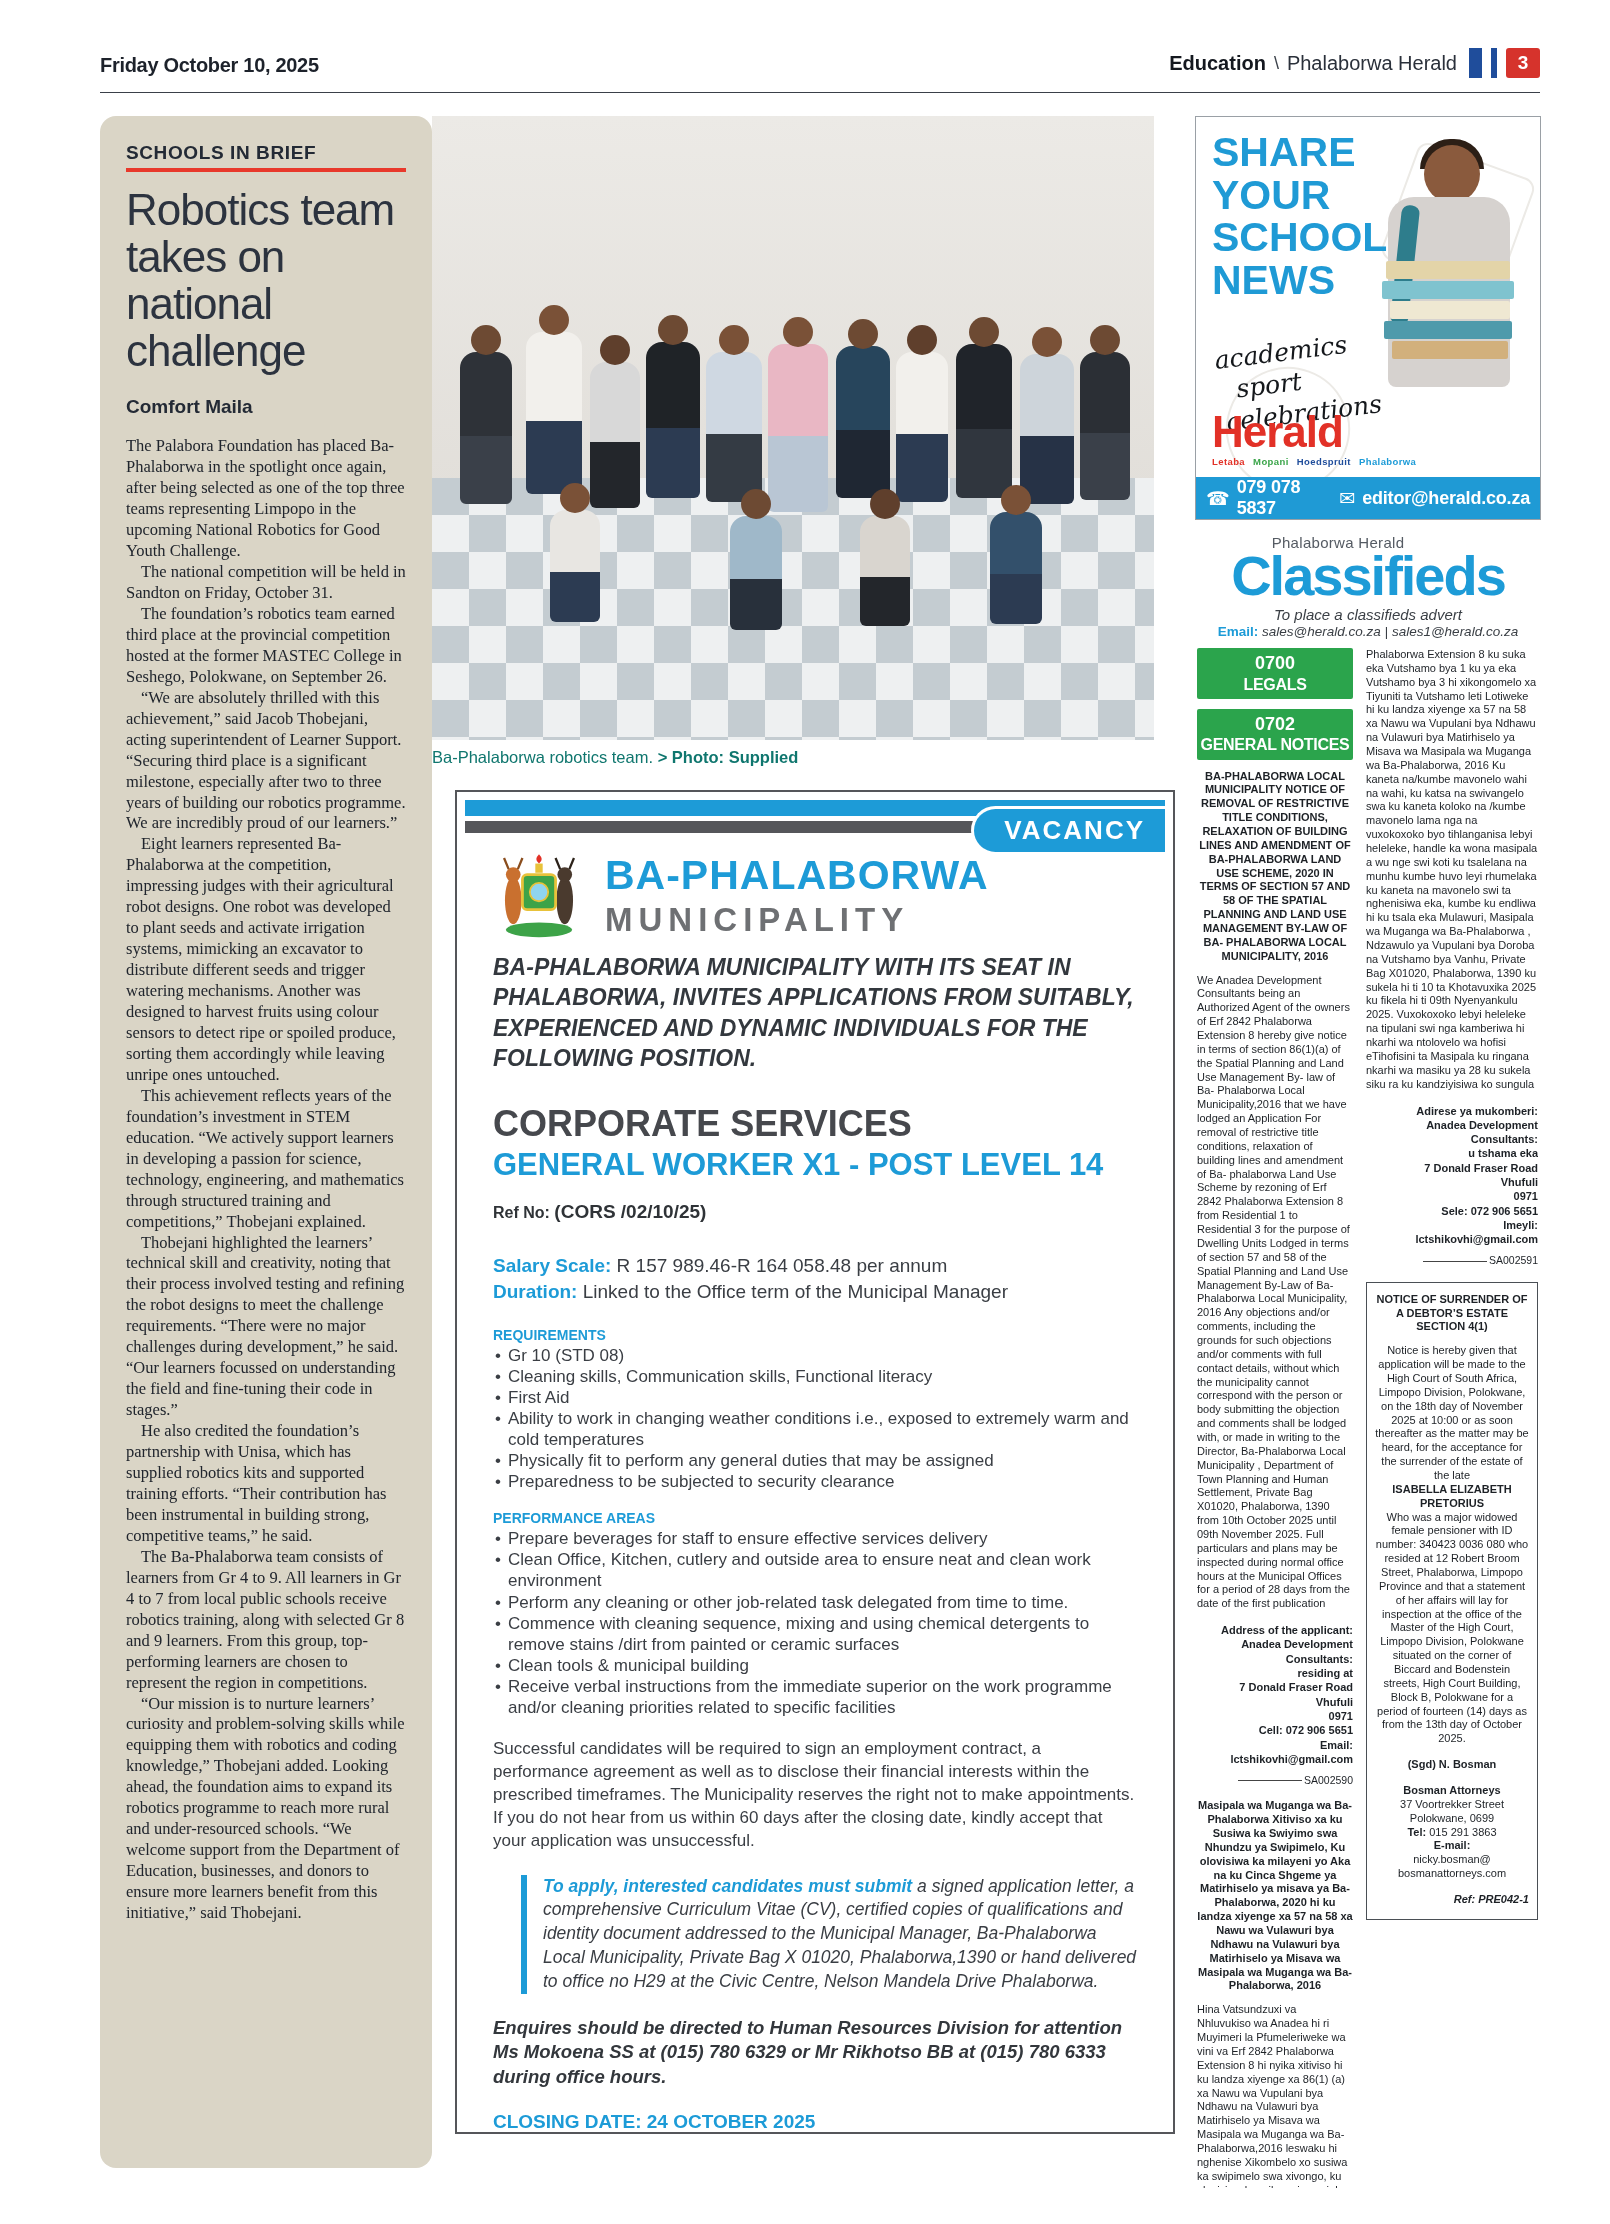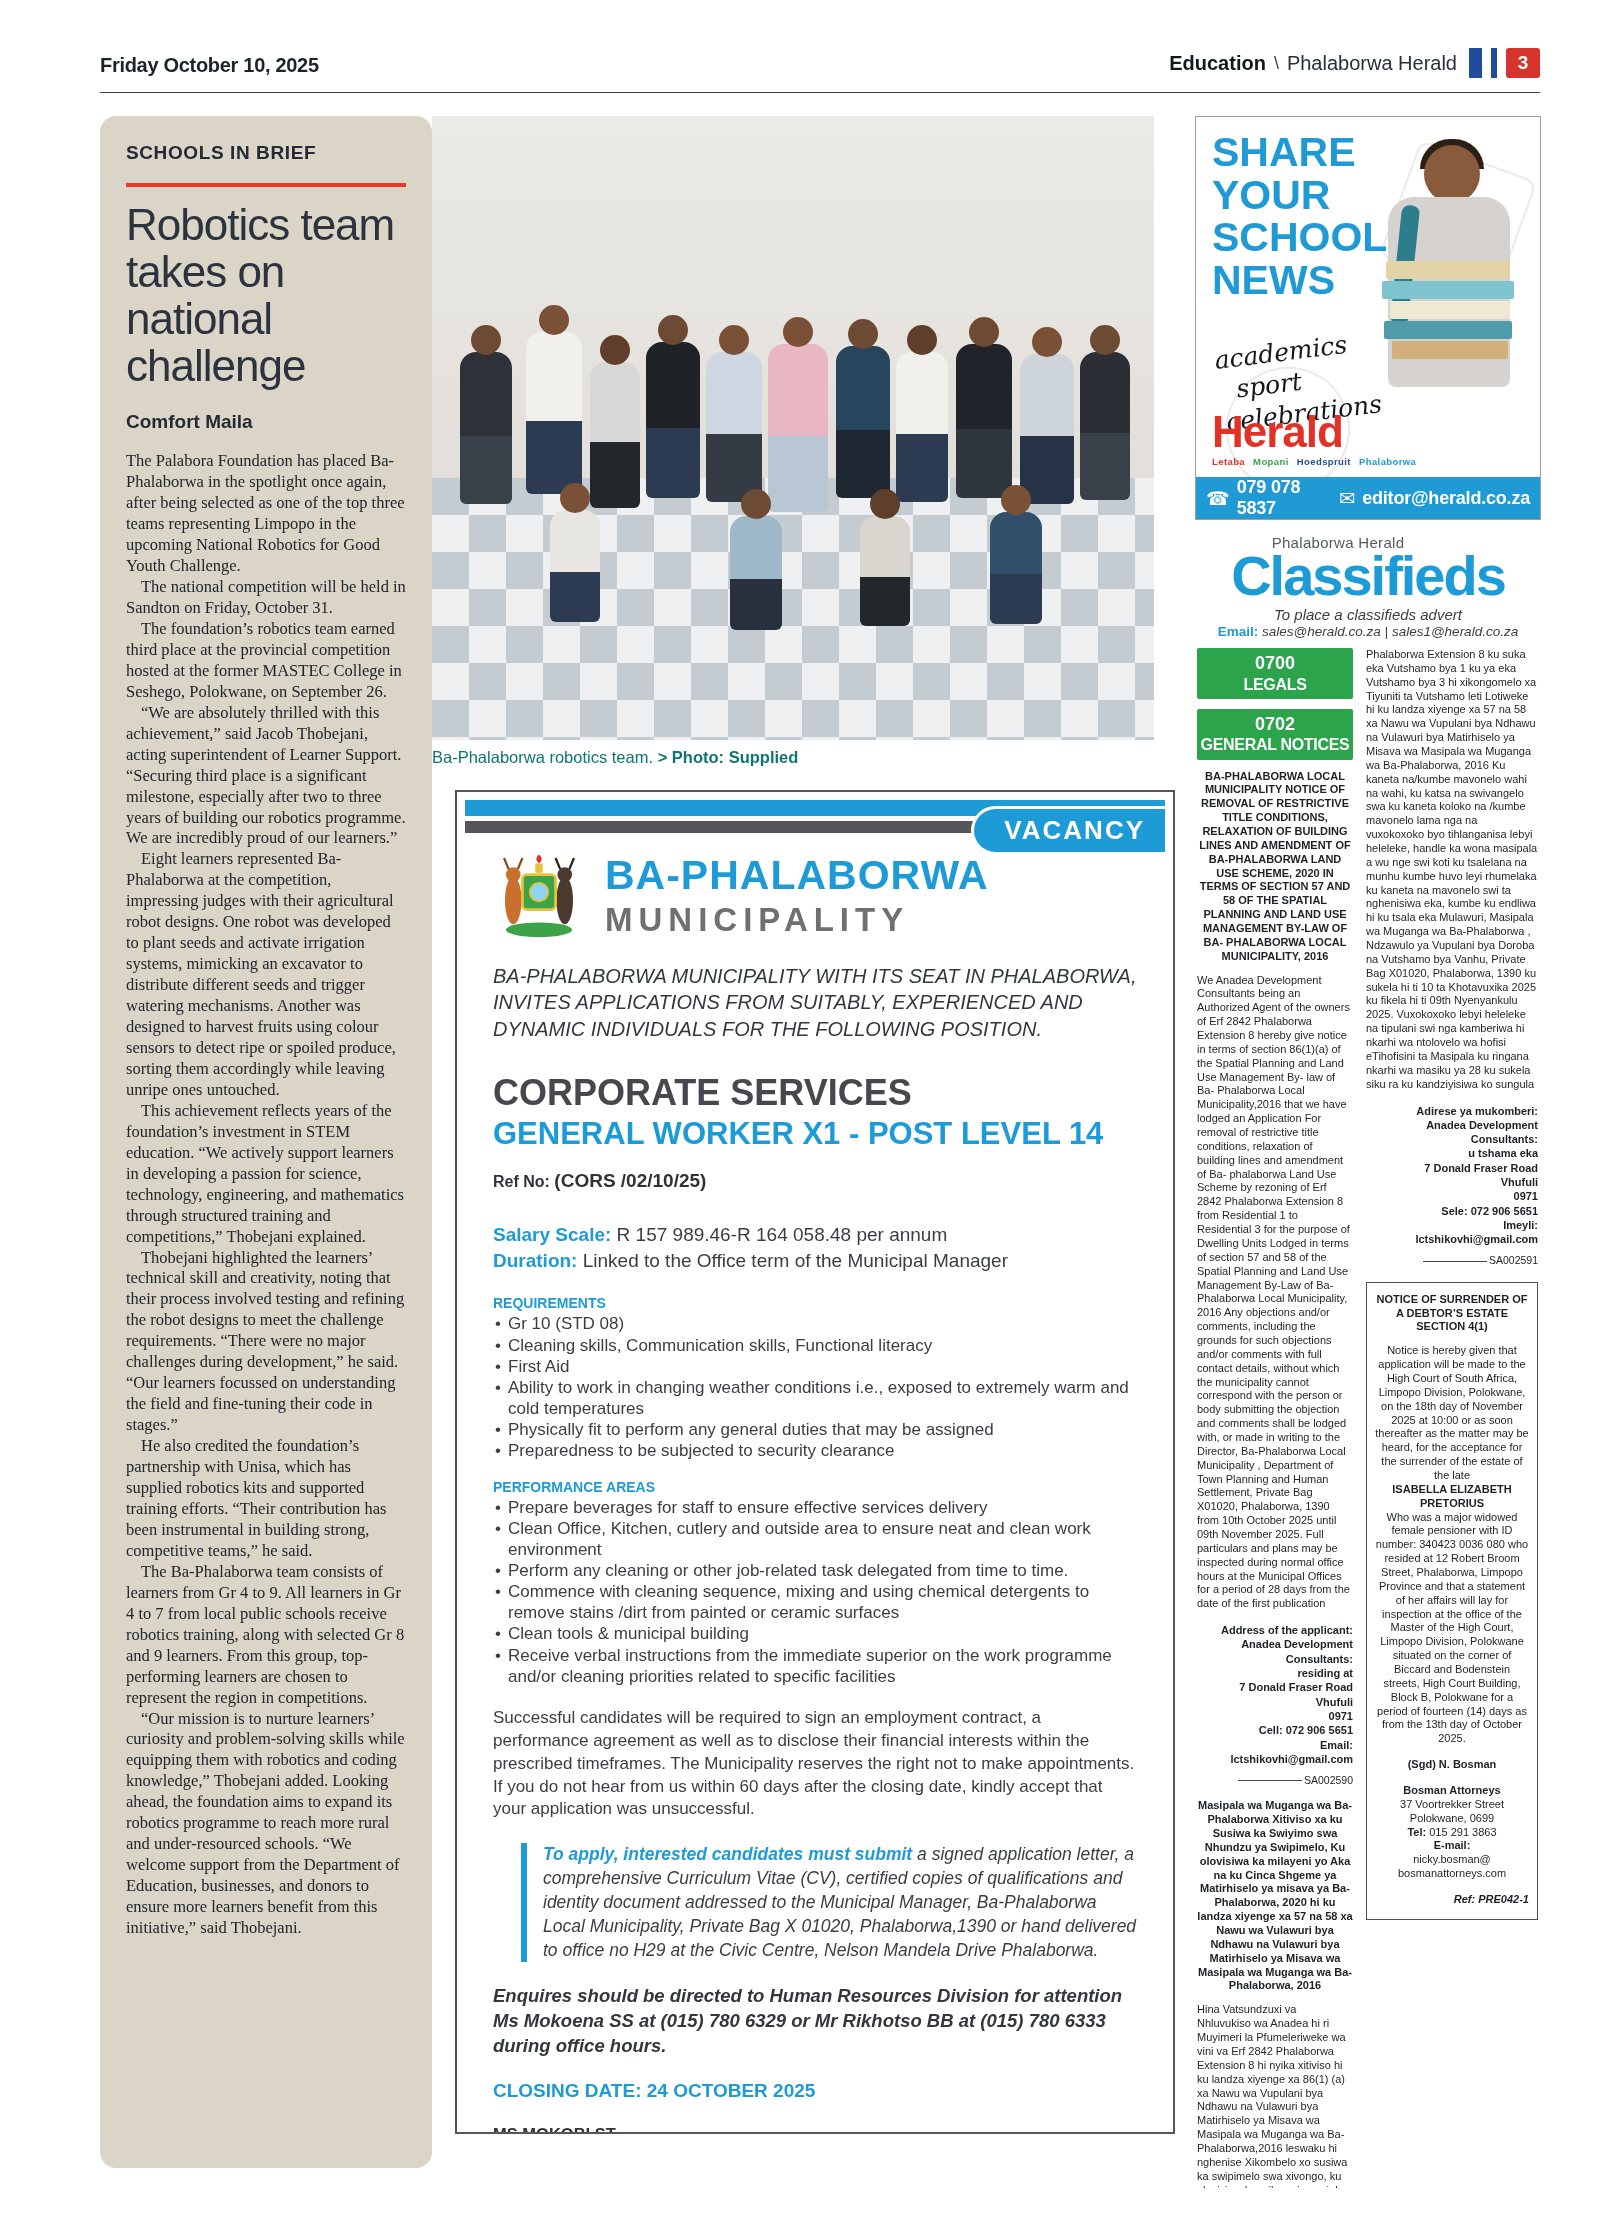--- a/index.html
+++ b/index.html
@@ -14,21 +14,21 @@
   .topbar .mast{font-size:20px;font-weight:400;color:#2a303a;}
   .bluebar{display:inline-block;width:13px;height:30px;background:#1f4d9b;margin-left:6px;}
   .bluebar.thin{width:6px;margin-left:3px;}
   .pagenum{display:inline-block;min-width:34px;height:30px;background:#d6332c;color:#fff;
            font-size:19px;font-weight:800;text-align:center;line-height:30px;border-radius:3px;margin-left:3px;}
   .rule{position:absolute;left:100px;width:1440px;top:92px;border-top:1.5px solid #3a4049;}
   
   .article{position:absolute;left:100px;top:116px;width:332px;height:2052px;background:#dad5c6;
            border-radius:16px;padding:26px;box-sizing:border-box;overflow:hidden;}
   .kicker{font-size:19px;font-weight:800;letter-spacing:0.6px;color:#232a35;
-          border-bottom:4px solid #e8392b;padding-bottom:19px;margin-bottom:14px;}
+          border-bottom:4px solid #e8392b;padding-bottom:4px;margin-bottom:14px;}
   .headline{font-size:44px;line-height:1.07;font-weight:400;letter-spacing:-1px;color:#2c333f;margin-bottom:22px;}
   .byline{font-size:19px;font-weight:800;color:#232a35;margin-bottom:18px;}
   .body-copy{font-family:"Liberation Serif",serif;font-size:16.5px;line-height:1.27;color:#20252d;}
   .body-copy p{margin:0;text-indent:15px;}
   .body-copy p:first-child{text-indent:0;}
   
   .photo{position:absolute;left:432px;top:116px;width:722px;height:624px;overflow:hidden;background:#e7e5e1;}
   .photo .wall{position:absolute;left:0;top:0;right:0;height:60%;
       background:linear-gradient(#eceae6,#e2dfda),repeating-linear-gradient(90deg,transparent 0 158px,#d8d5cf 158px 161px);}
   .photo .floor{position:absolute;left:0;bottom:0;right:0;height:42%;
@@ -44,21 +44,21 @@
       box-sizing:border-box;background:#fff;overflow:hidden;}
   .ad-bars{margin:8px 8px 0;position:relative;}
   .bar-blue{height:16px;background:#1d9bd7;}
   .bar-gray{height:12px;background:#55565a;margin-top:5px;}
   .vacancy-badge{position:absolute;right:-0px;top:6px;background:#1d9bd7;border:3px solid #fff;border-right:none;
       border-radius:26px 0 0 26px;color:#fff;font-size:26px;font-weight:800;letter-spacing:2px;
       padding:6px 20px 6px 30px;z-index:3;}
   .org-row{display:flex;align-items:center;gap:20px;margin:14px 36px 0;}
   .org-names .org-top{font-size:41px;font-weight:800;letter-spacing:1px;color:#1d9bd7;}
   .org-names .org-bottom{font-size:33px;font-weight:700;letter-spacing:6px;color:#6e7073;margin-top:2px;}
-  .ad-intro{margin:20px 36px 0;font-size:20px;font-style:italic;font-weight:400;color:#33383e;line-height:1.32;}
+  .ad-intro{margin:9px 36px 0;font-size:23px;font-style:italic;font-weight:700;color:#33383e;line-height:1.32;}
   .ad-dept{margin:30px 36px 0;font-size:36px;font-weight:800;color:#46484d;}
   .ad-pos{margin:2px 36px 0;font-size:31px;font-weight:800;color:#1d9bd7;}
   .ad-ref{margin:18px 36px 0;font-size:16px;font-weight:800;color:#2f3337;}
   .ad-ref .refval{font-size:19px;}
   .ad-sal{margin:30px 36px 0;font-size:19px;color:#3a3e44;line-height:1.35;}
   .bluelabel{color:#1d9bd7;font-weight:800;}
   .ad-h{margin:22px 36px 0;font-size:14px;font-weight:800;color:#1d9bd7;}
   .ad-h.tight{margin-top:18px;}
   .bullets{margin:2px 36px 0;font-size:17px;color:#3a3e44;line-height:1.24;}
   .bullet{position:relative;padding-left:15px;}

